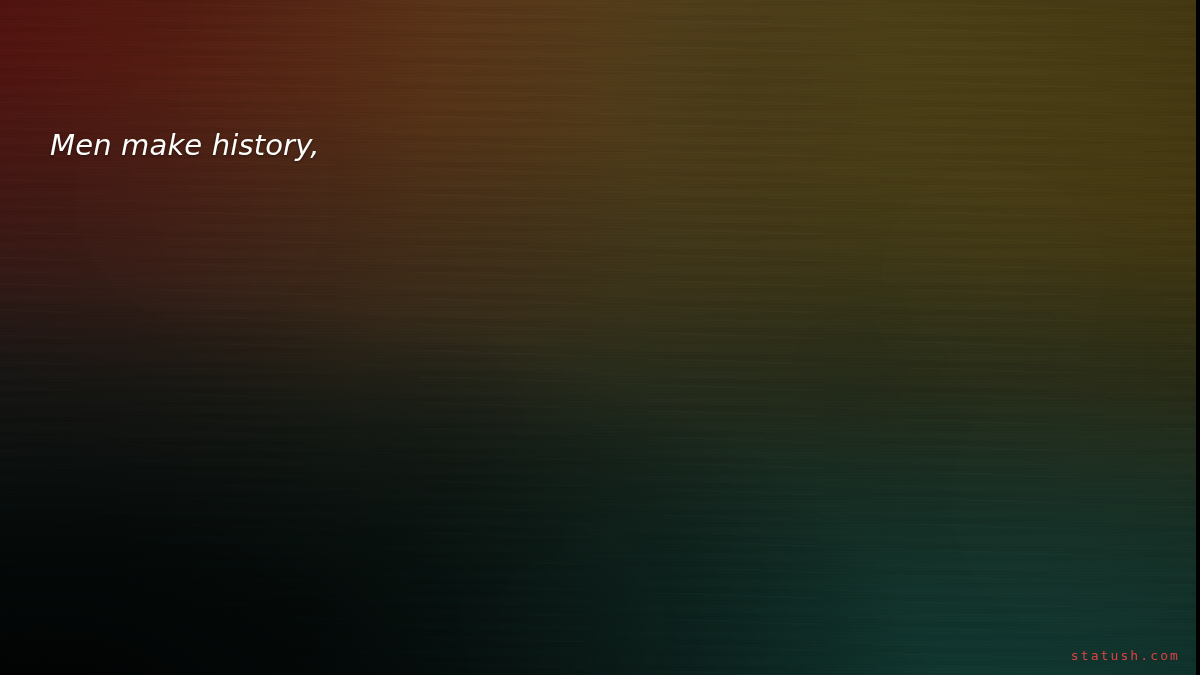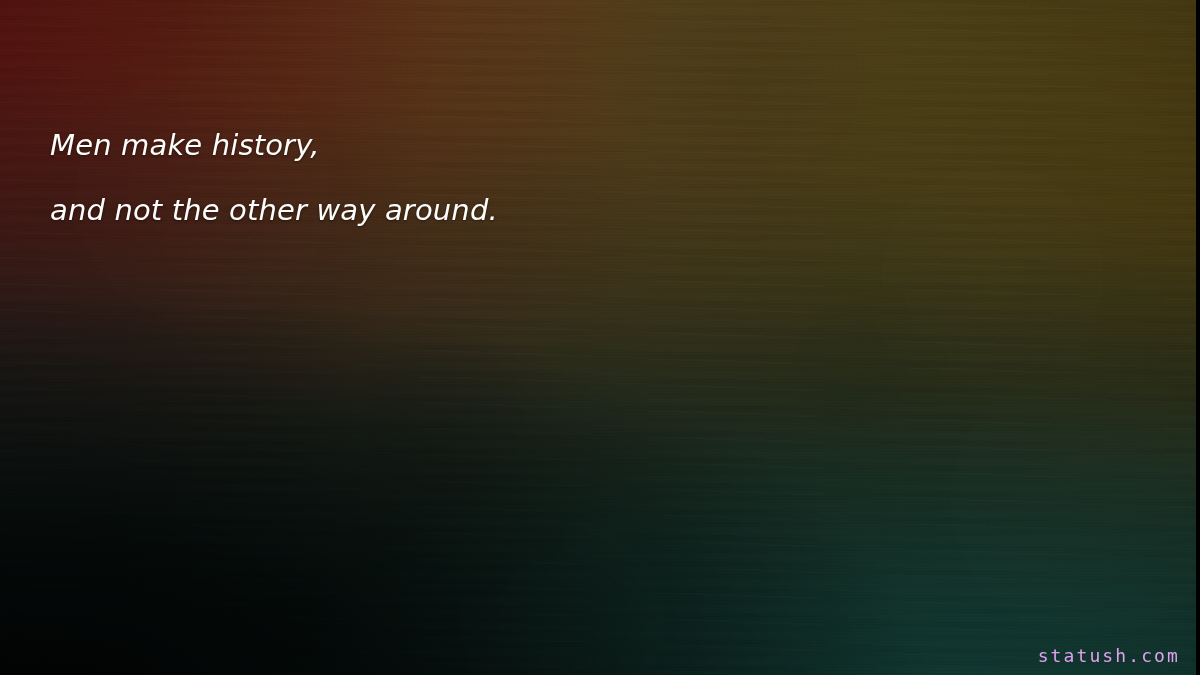--- a/index.html
+++ b/index.html
@@ -166,24 +166,24 @@
     letter-spacing: 0.2px;
     white-space: pre;
     text-shadow: 0 1px 3px rgba(0,0,0,0.5);
   }
 
   .watermark {
     position: absolute;
     right: 16px;
     bottom: 10px;
     font-family: "DejaVu Sans Mono", "Liberation Mono", monospace;
-    font-size: 18px;
+    font-size: 13px;
     line-height: 18px;
     letter-spacing: 2.1px;
-    color: #f0abfc;
+    color: #ef4444;
     opacity: 0.92;
     white-space: pre;
   }
 </style>
 </head>
 <body>
 
 <div id="stage">
 
   <div class="bg-layer bg-hue"></div>
@@ -192,20 +192,19 @@
   <div class="bg-layer bg-shadow"></div>
   <div class="bg-layer bg-texture"></div>
   <div class="bg-layer bg-streaks"></div>
   <div class="bg-layer bg-mottle"></div>
   <div class="bg-layer bg-vignette"></div>
 
   <div class="content">
 
     <div class="quote-block">
       <div class="quote-line">Men make history,</div>
-      <div class="quote-line">and not the other way around.</div>
     </div>
 
 
     <div class="watermark">statush.com</div>
 
   </div>
 </div>
 
 </body></html>

